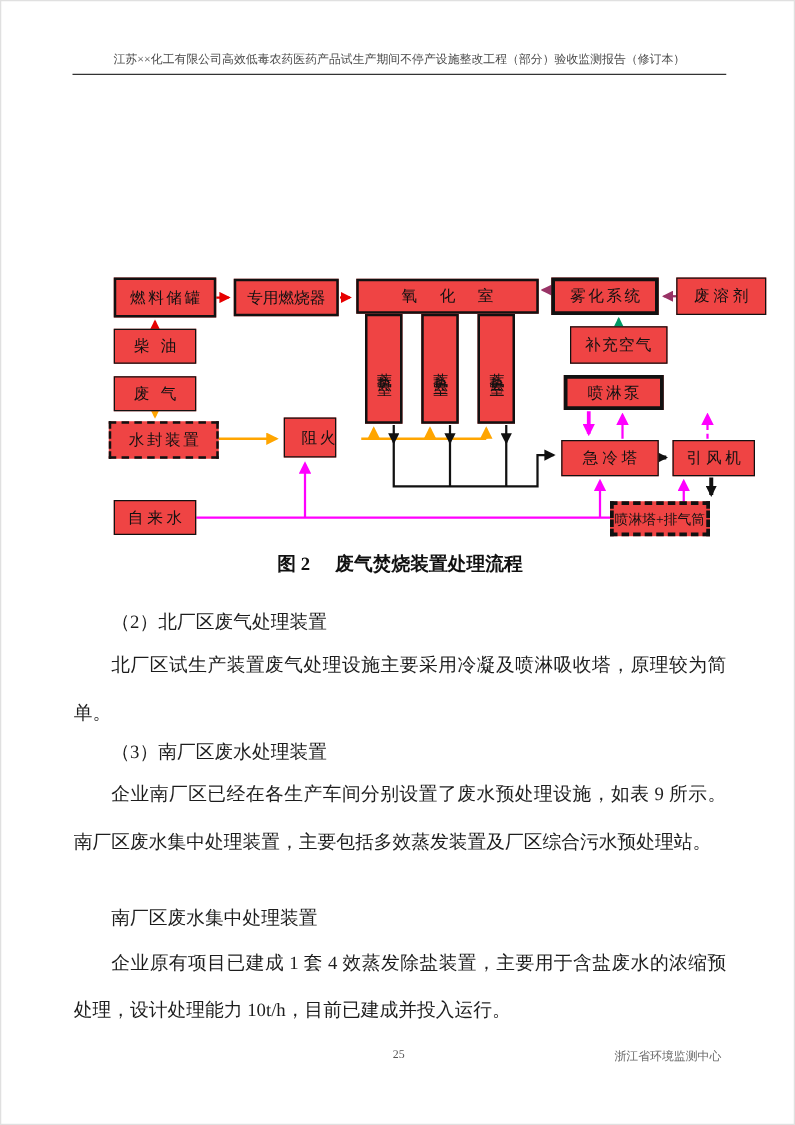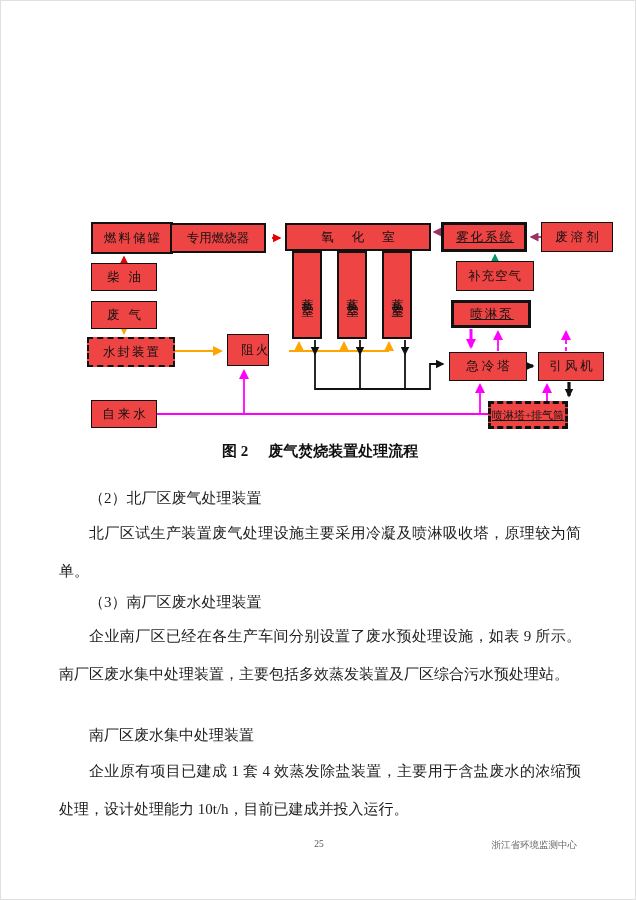--- a/index.html
+++ b/index.html
@@ -44,30 +44,30 @@
   .footer-org{position:absolute;right:58px;top:838px;font-size:9.5px;color:#666;}
   
   .diagram{position:absolute;left:0;top:0;width:636px;height:900px;pointer-events:none;}
   .diagram svg{position:absolute;left:0;top:0;}
   .node{
     position:absolute;background:#ef4444;border:2px solid #111;
     display:flex;align-items:center;justify-content:center;
     font-size:12.5px;color:#111;white-space:nowrap;overflow:hidden;
   }
   .node.thin{border-width:1.5px;}
-  .node.bold{border-width:3px;text-decoration:underline;}
+  .node.bold{border-width:3px;}
   .node.dashed{border-style:dashed;}
   .node.vertical{writing-mode:vertical-rl;letter-spacing:3px;font-size:12px;}
   .ls1{letter-spacing:1px;} .ls2{letter-spacing:2px;text-indent:2px;}
   .ls3{letter-spacing:3px;text-indent:3px;} .ls8{letter-spacing:9px;text-indent:9px;}
   .ls-wide{letter-spacing:18px;text-indent:18px;}
   .small{font-size:11px;}
   
   #n-fuel-tank      {left:90px; top:221px;width:82px; height:32px;}
-  #n-burner         {left:169px;top:222px;width:96px; height:30px;}
+  #n-burner         {left:186px;top:222px;width:84px; height:30px;}
   #n-oxidation      {left:284px;top:222px;width:146px;height:28px;}
   #n-regen1         {left:291px;top:250px;width:30px; height:88px;}
   #n-regen2         {left:336px;top:250px;width:30px; height:88px;}
   #n-regen3         {left:381px;top:250px;width:30px; height:88px;}
   #n-atomization    {left:440px;top:221px;width:86px; height:30px;}
   #n-waste-solvent  {left:540px;top:221px;width:72px; height:30px;}
   #n-supp-air       {left:455px;top:260px;width:78px; height:30px;}
   #n-diesel         {left:90px; top:262px;width:66px; height:28px;}
   #n-waste-gas      {left:90px; top:300px;width:66px; height:28px;}
   #n-water-seal     {left:86px; top:336px;width:88px; height:30px;}
@@ -77,20 +77,21 @@
   #n-quench         {left:448px;top:351px;width:78px; height:29px;}
   #n-fan            {left:537px;top:351px;width:66px; height:29px;}
   #n-stack          {left:487px;top:400px;width:80px;height:28px;}
   #n-tap-water      {left:90px; top:399px;width:66px; height:28px;}
 </style>
 </head>
 <body>
 
 <div class="page">
 
+  <div class="doc-header">江苏××化工有限公司高效低毒农药医药产品试生产期间不停产设施整改工程（部分）验收监测报告（修订本）</div>
 
   <p class="para indent" id="p1">（2）北厂区废气处理装置</p>
   <p class="para indent" id="p2">北厂区试生产装置废气处理设施主要采用冷凝及喷淋吸收塔，原理较为简单。</p>
   <p class="para indent" id="p3">（3）南厂区废水处理装置</p>
   <p class="para indent" id="p4">企业南厂区已经在各生产车间分别设置了废水预处理设施，如表 9 所示。南厂区废水集中处理装置，主要包括多效蒸发装置及厂区综合污水预处理站。</p>
   <p class="para indent" id="p5">南厂区废水集中处理装置</p>
   <p class="para indent" id="p6">企业原有项目已建成 1 套 4 效蒸发除盐装置，主要用于含盐废水的浓缩预处理，设计处理能力 10t/h，目前已建成并投入运行。</p>
 
   <div class="fig-caption">
     <span class="cap-label">图 2</span><span>废气焚烧装置处理流程</span>

